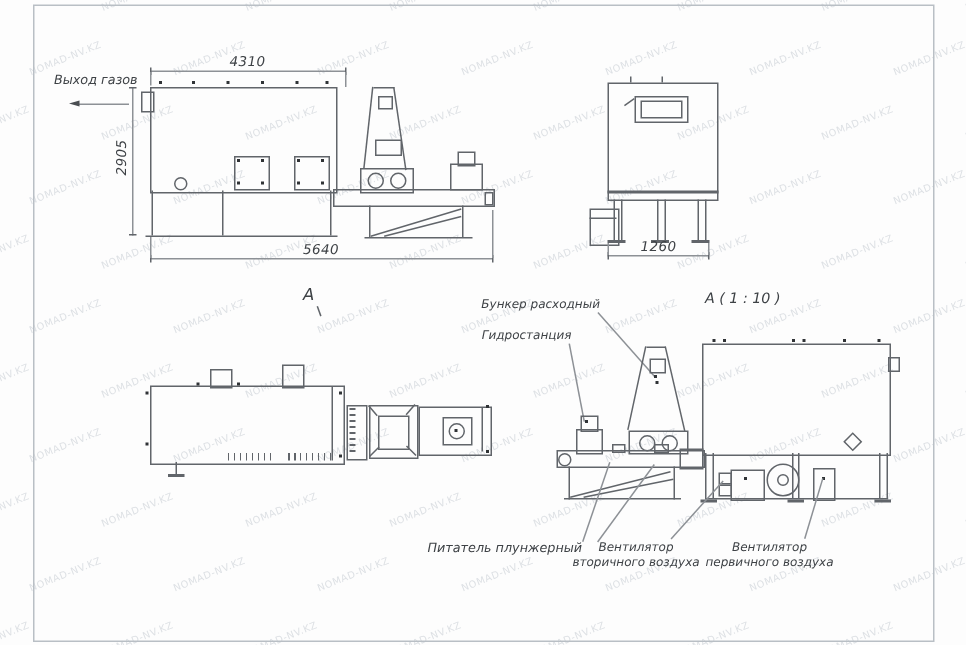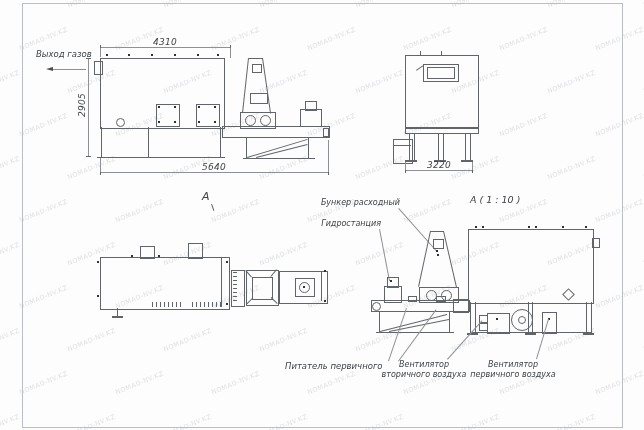--- a/index.html
+++ b/index.html
@@ -212,21 +212,21 @@
     <div class="ln" style="left:461px;top:160px;width:12px;height:2px;"></div>
 
     <div class="bx" style="left:393px;top:139px;width:18px;height:23px;"></div>
     <div class="ln" style="left:393px;top:145px;width:18px;height:1px;"></div>
 
     <div class="ln thin" style="left:405px;top:170px;width:67px;height:1px;"></div>
     <div class="ln" style="left:405px;top:168px;width:1px;height:5px;"></div>
     <div class="ln" style="left:472px;top:168px;width:1px;height:5px;"></div>
     <div class="ln thin" style="left:405px;top:162px;width:1px;height:8px;"></div>
     <div class="ln thin" style="left:472px;top:162px;width:1px;height:8px;"></div>
-    <div class="dim" style="left:415px;top:160px;width:48px;text-align:center;">3220</div>
+    <div class="dim" style="left:415px;top:160px;width:48px;text-align:center;">1260</div>
   </div>
 
   <div class="lbl" style="left:202px;top:192px;font-size:11px;">А</div>
   <div class="lnr" style="left:212px;top:204px;width:7px;transform:rotate(70deg);"></div>
   <div class="lbl" style="left:470px;top:195px;font-size:9.5px;">А ( 1 : 10 )</div>
 
   <div class="lbl" style="left:314px;top:198px;width:86px;text-align:right;font-size:8px;">Бункер расходный</div>
   <div class="lnr thin" style="left:399px;top:208px;width:57px;transform:rotate(48.5deg);"></div>
   <div class="dot" style="left:436px;top:250px;"></div>
 
@@ -320,21 +320,21 @@
     <div class="bx" style="left:479px;top:315px;width:7px;height:6px;"></div>
     <div class="bx" style="left:479px;top:323px;width:7px;height:6px;"></div>
     <div class="dot" style="left:496px;top:318px;"></div>
 
     <div class="cir" style="left:511px;top:309px;width:20px;height:20px;"></div>
     <div class="cir" style="left:518px;top:316px;width:6px;height:6px;"></div>
     <div class="bx" style="left:542px;top:312px;width:13px;height:20px;"></div>
     <div class="dot" style="left:548px;top:318px;"></div>
   </div>
 
-  <div class="lbl" style="left:285px;top:362px;width:115px;">Питатель первичного</div>
+  <div class="lbl" style="left:285px;top:362px;width:115px;">Питатель плунжерный</div>
   <div class="lnr thin" style="left:398px;top:361px;width:64px;transform:rotate(-53.8deg);"></div>
   <div class="lnr thin" style="left:388px;top:361px;width:56px;transform:rotate(-71.2deg);"></div>
 
   <div class="lbl" style="left:372px;top:360px;width:104px;text-align:center;font-size:8px;">
     <div>Вентилятор</div>
     <div>вторичного воздуха</div>
   </div>
   <div class="lnr thin" style="left:447px;top:359px;width:52px;transform:rotate(-48.1deg);"></div>
 
   <div class="lbl" style="left:460px;top:360px;width:106px;text-align:center;font-size:8px;">

